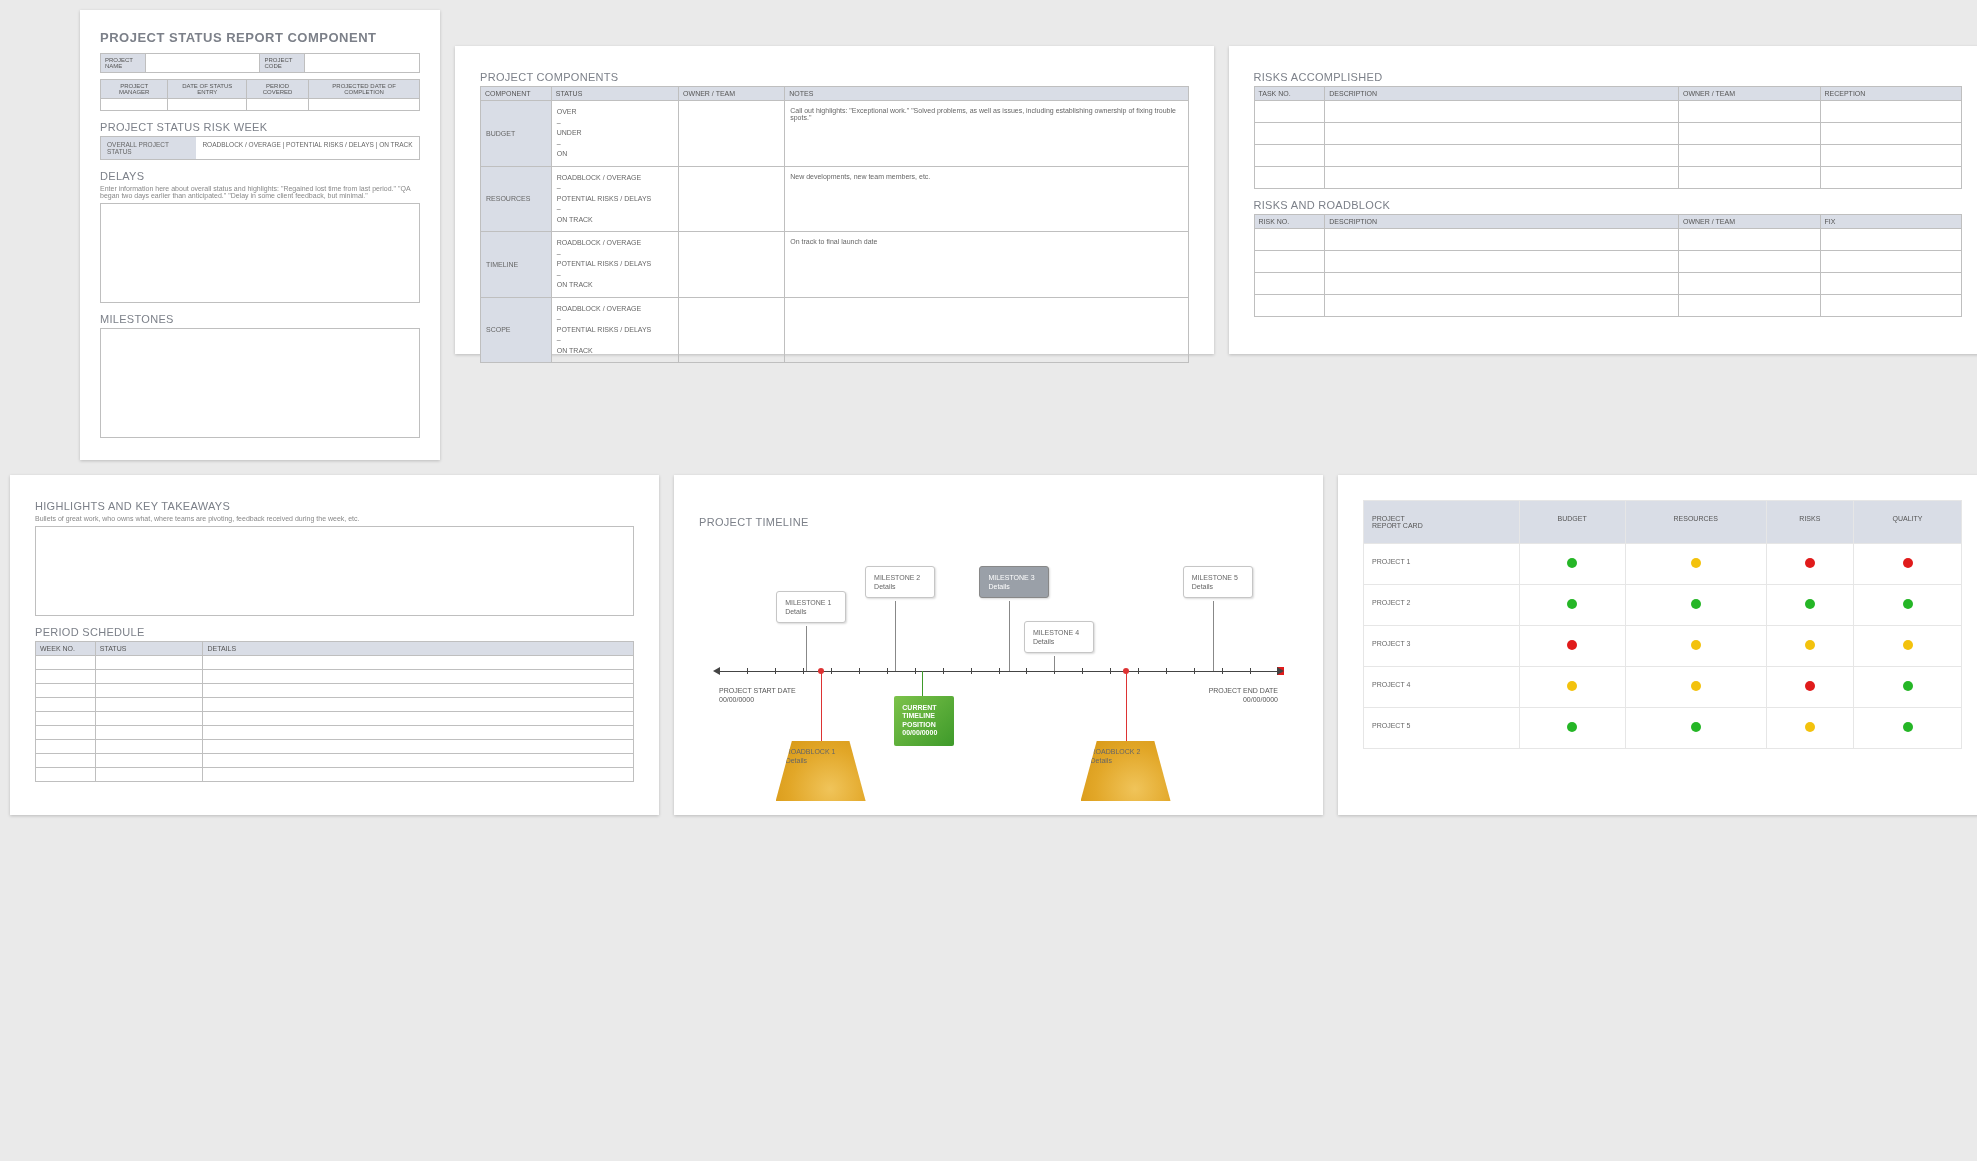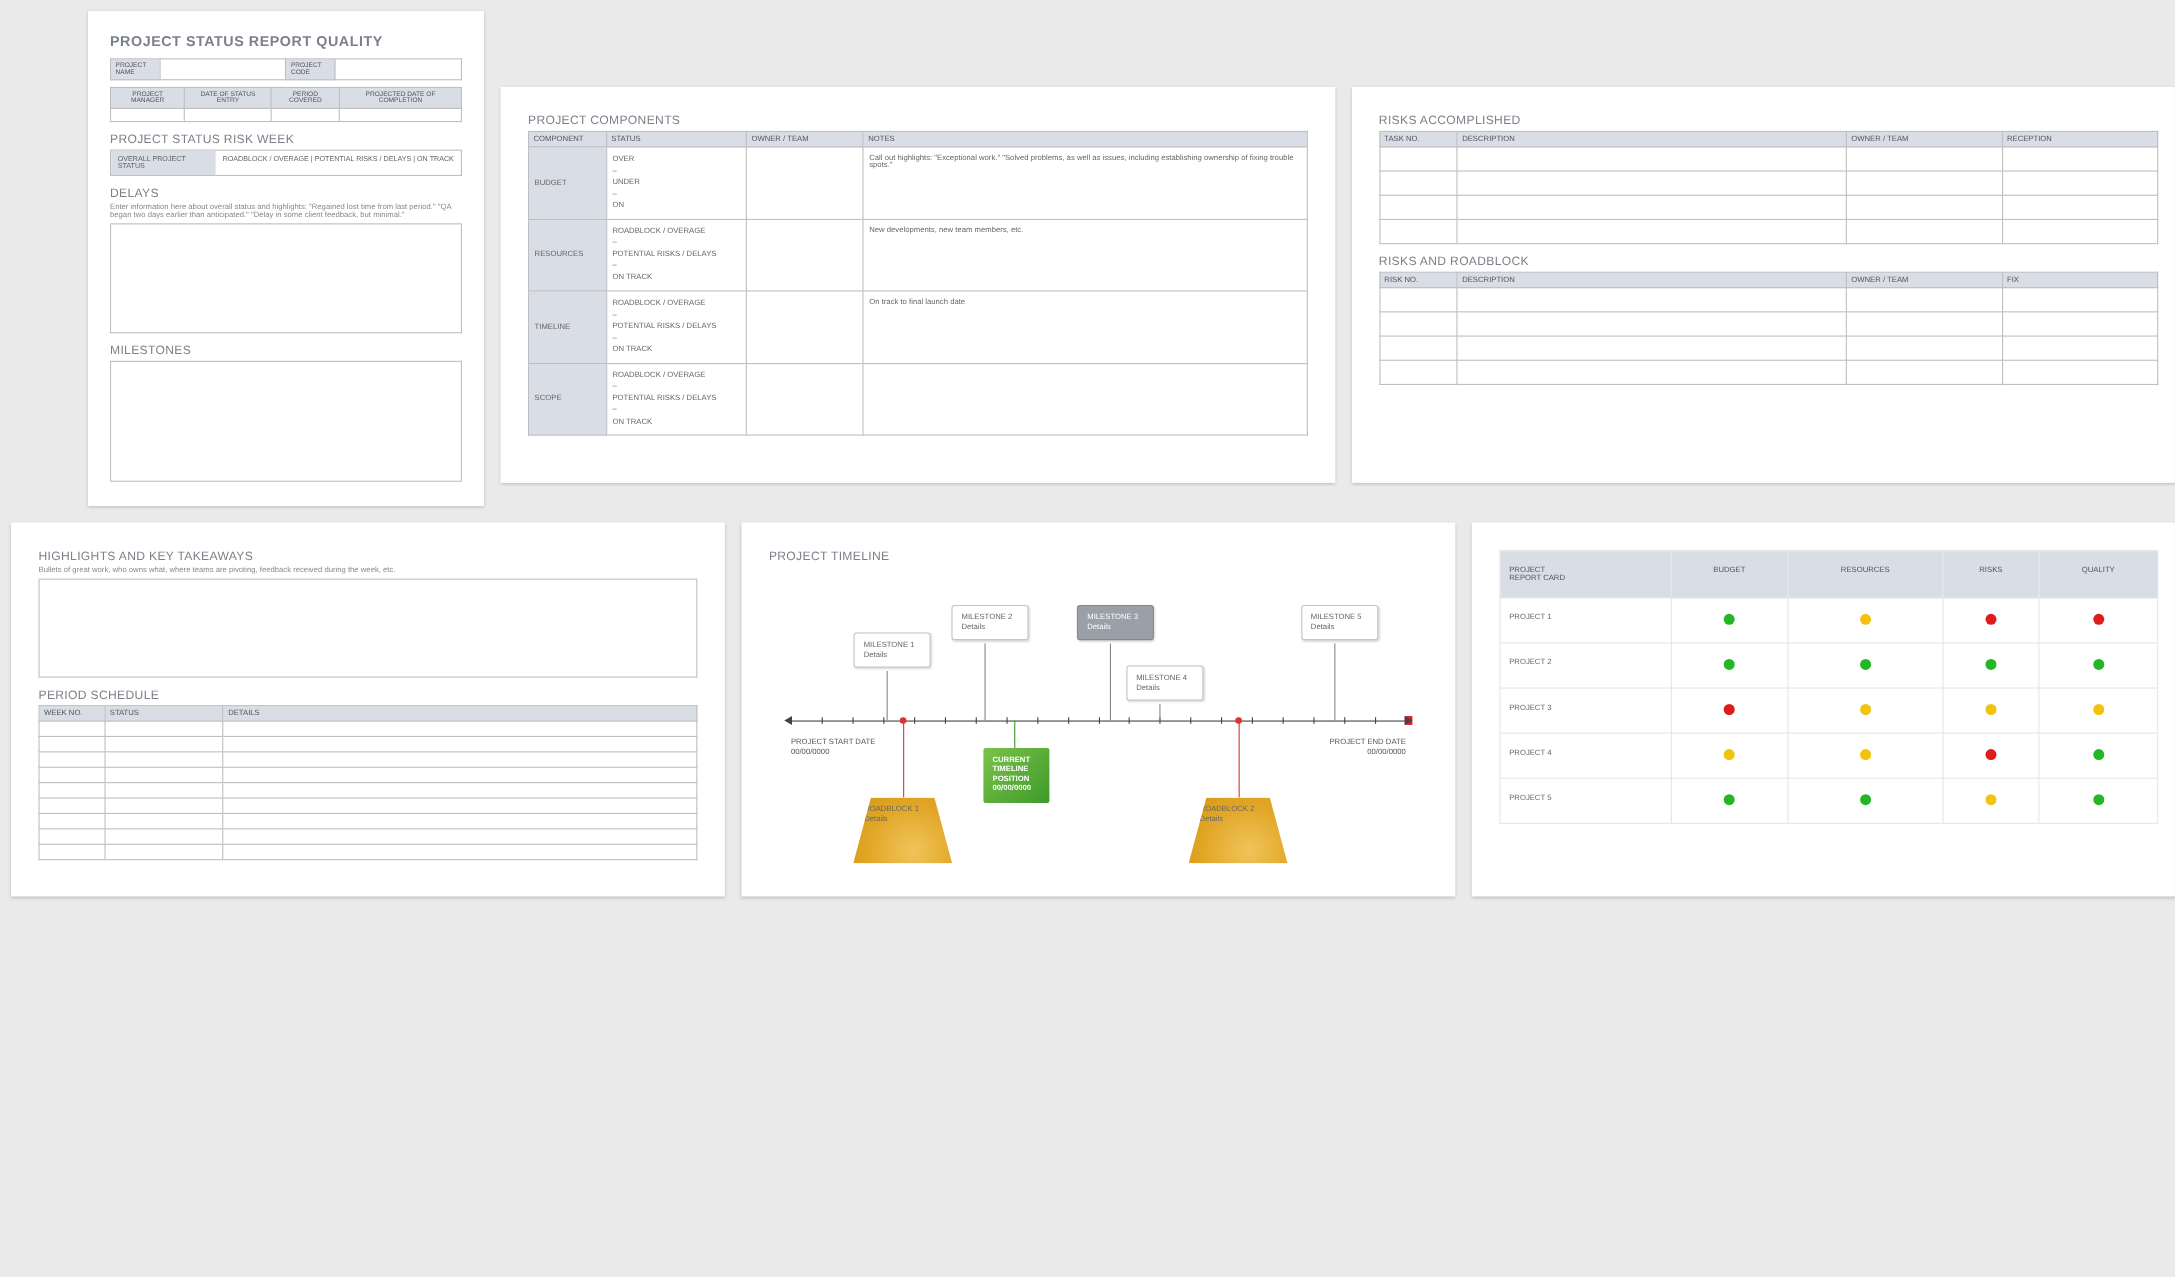--- a/index.html
+++ b/index.html
@@ -17,21 +17,21 @@
     --gold:#e9b33a;
     --gold2:#e2a728;
     --lime:#62b445;
   }
   *{box-sizing:border-box;font-family:Arial,Helvetica,sans-serif}
   body{margin:0;background:var(--bg);padding:10px;color:var(--txt);font-size:10px}
   .grid{display:grid;grid-template-columns:430px 1fr 1fr;gap:15px;width:1977px}
   .row2{display:grid;grid-template-columns:1fr 1fr 1fr;gap:15px;width:1977px;margin-top:15px}
   .page{background:var(--page);box-shadow:0 1px 3px rgba(0,0,0,.2);padding:25px;position:relative}
   .page.p1{height:450px;width:360px;margin-left:70px;padding:20px}
-  .page.p2,.page.p3{height:360px;margin-top:69px}
+  .page.p2,.page.p3{height:308px;margin-top:36px}
   .page.p4,.page.p5,.page.p6{height:340px}
   h1.title{font-size:13px;font-weight:bold;color:var(--title);letter-spacing:.5px;margin:0 0 8px}
   h2.sec{font-size:11px;font-weight:normal;color:var(--title);letter-spacing:.3px;margin:10px 0 3px}
   table{border-collapse:collapse;width:100%;font-size:7px;color:var(--txt)}
   th,td{border:1px solid var(--border);padding:3px 4px;text-align:left;vertical-align:top}
   th{background:var(--hdr);font-weight:normal;color:#555}
   .bigbox{border:1px solid var(--border);min-height:100px;width:100%}
   .hint{font-size:7px;color:#888;margin:2px 0 4px}
 
   
@@ -87,21 +87,21 @@
   .vline.grn{background:#3e9a2a}
   .lab{position:absolute;font-size:7px;color:#555;line-height:1.3}
   .rb-dot{position:absolute;width:6px;height:6px;border-radius:50%;background:#d33;top:137px}
 </style>
 </head>
 <body>
 
 <div class="grid">
 
 <div class="page p1">
-  <h1 class="title">PROJECT STATUS REPORT QUALITY</h1>
+  <h1 class="title">PROJECT STATUS REPORT COMPONENT</h1>
   <table class="tbl-a">
     <tbody>
           <tr>
             <th>PROJECT NAME</th>
             <td style="width:36%"></td>
         <th>PROJECT CODE</th>
             <td></td>
           </tr>
   </tbody>
       </table>
@@ -312,21 +312,21 @@
           <tr>
             <td></td>
             <td></td>
             <td></td>
           </tr>
         </tbody>
   </table>
 </div>
 
 <div class="page p5">
-  <h2 class="sec" style="margin-top:0">PROJECT TIMELINE</h2>
+  <h2 class="sec" style="margin-top:16px">PROJECT TIMELINE</h2>
   <div class="tl-wrap" id="tl">
     <div class="axis"></div>
     <div class="arrow l"></div>
     <div class="arrow r"></div>
   <div class="tick" style="left: 20px;"></div>
         <div class="tick" style="left: 47.95px;"></div>
         <div class="tick" style="left: 75.9px;"></div>
         <div class="tick" style="left: 103.85px;"></div>
         <div class="tick" style="left: 131.8px;"></div>
         <div class="tick" style="left: 159.75px;"></div>

